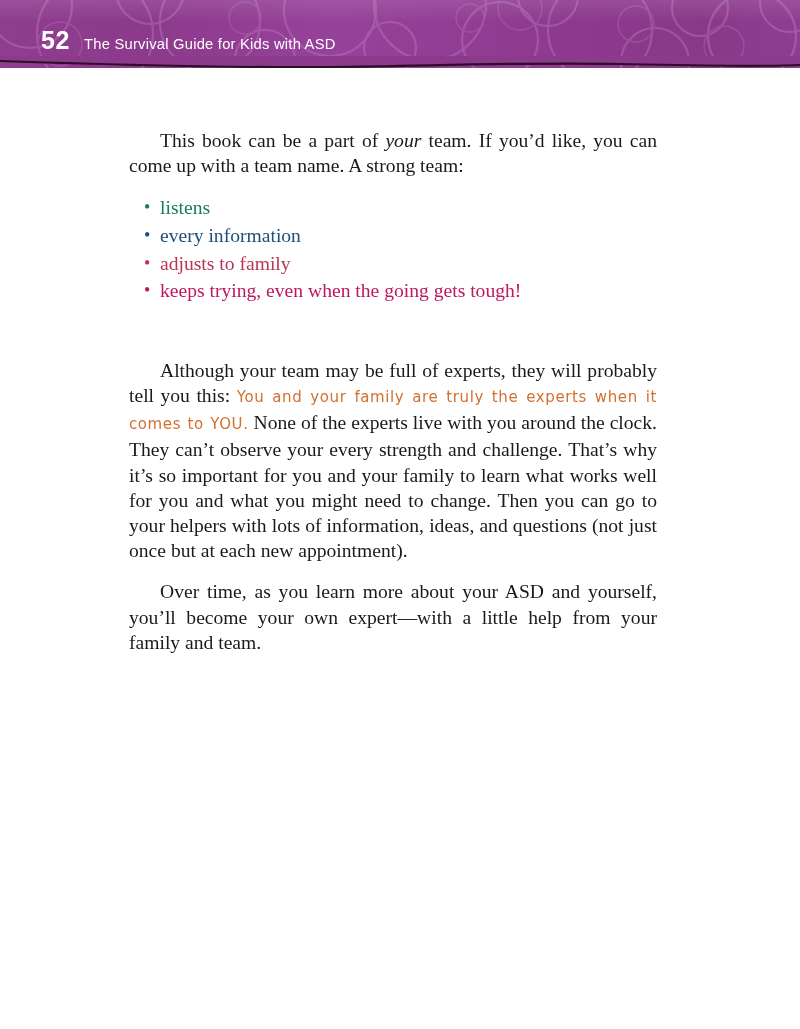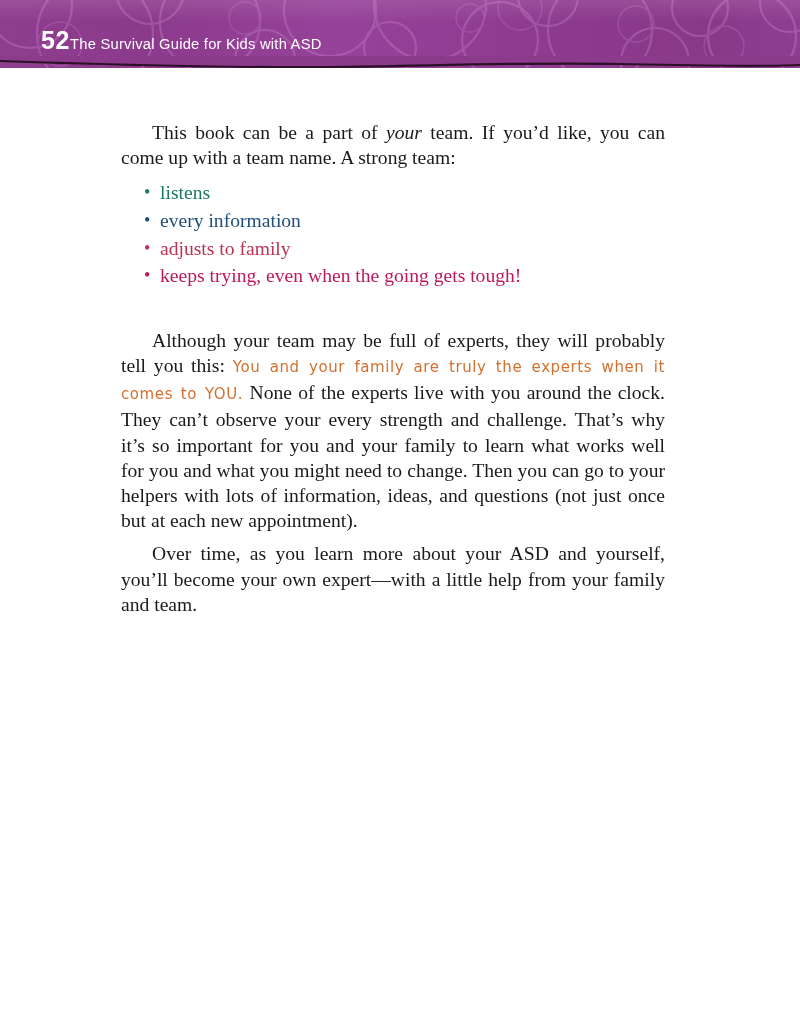--- a/index.html
+++ b/index.html
@@ -57,20 +57,21 @@
     top: 56px;
     width: 800px;
     height: 14px;
   }
   .header-content {
     position: absolute;
     left: 41px;
     top: 28px;
     display: flex;
     align-items: baseline;
+    gap: 14px;
     z-index: 5;
   }
   .page-number {
     font-family: "Liberation Sans", sans-serif;
     font-weight: bold;
     font-size: 25px;
     color: #ffffff;
     letter-spacing: 0.5px;
     line-height: 1;
   }
@@ -85,32 +86,32 @@
   }
 
   
   .content {
     position: absolute;
     left: 113px;
     top: 112px;
     width: 560px;
   }
   p.para {
-    margin: 8px;
+    margin: 16px;
     font-size: 19.6px;
     line-height: 25.2px;
     text-align: justify;
     text-indent: 31px;
     hyphens: none;
   }
   .em { font-style: italic; }
 
   .bullets {
     list-style: none;
-    margin: 9px 0 8px 0;
+    margin: 9px 0 15px 0;
     padding: 0;
   }
   .bullets li {
     position: relative;
     padding-left: 47px;
     font-size: 19.6px;
     line-height: 27.6px;
   }
   .bullets li::before {
     content: "•";

